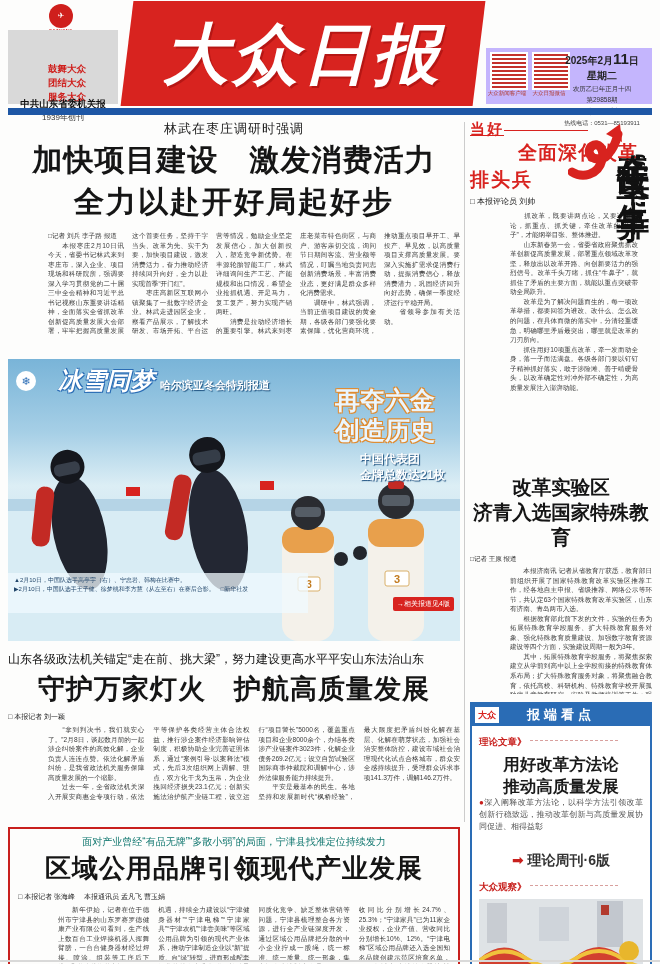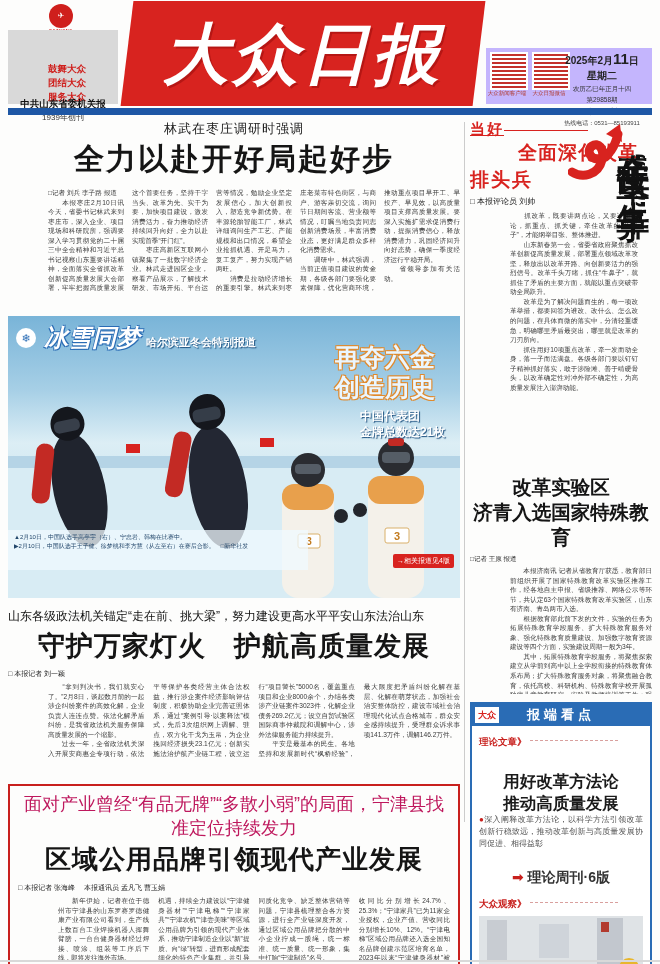--- a/index.html
+++ b/index.html
@@ -57,21 +57,21 @@
   .cap-band{position:absolute;left:0;bottom:28px;width:300px;height:40px;background:rgba(240,250,255,.75);padding:3px 6px;box-sizing:border-box;}
   .cap{font-size:6px;color:#23476b;line-height:1.5;}
   .rel-tag{position:absolute;right:6px;bottom:30px;background:#d8231f;color:#fff;font-size:7px;padding:2px 4px;border-radius:2px;}
   
   .shoulder{margin-top:10px;font-size:12px;color:#111;}
   .h2a{text-align:center;font-size:27px;font-weight:900;color:#151515;letter-spacing:1px;margin-top:3px;}
   .byrow{margin-top:5px;font-size:7px;color:#222;}
   .sec2-body{margin-top:3px;height:92px;column-count:4;column-gap:9px;overflow:hidden;}
   
   .redbox{margin-top:10px;border:2px solid #c8201d;padding:6px 8px 8px;}
-  .rb-kicker{text-align:center;font-size:18px;color:#be185d;}
+  .rb-kicker{text-align:center;font-size:10px;color:#0f766e;}
   .rb-h{text-align:center;font-size:26px;font-weight:900;color:#151515;letter-spacing:1px;margin-top:2px;}
   .rb-byline{font-size:7px;color:#222;margin-top:5px;line-height:1.6;}
   .rb-body{margin-top:3px;height:100px;column-count:4;column-gap:9px;overflow:hidden;}
   
   .badge{position:relative;height:68px;}
   .badge .b1{font-size:15px;font-weight:900;color:#d8231f;letter-spacing:2px;text-decoration:underline;}
   .badge .b2{font-size:19px;font-weight:900;color:#d8231f;letter-spacing:1px;margin-top:1px;margin-left:48px;}
   .badge .b3{font-size:19px;font-weight:900;color:#d8231f;letter-spacing:2px;margin-top:1px;}
   .badge .line{position:absolute;left:34px;top:10px;width:84px;height:1px;background:#d8231f;}
   .badge svg{position:absolute;right:28px;top:0;}
@@ -84,21 +84,21 @@
   .jq-body{margin-top:2px;height:128px;overflow:hidden;}
   
   .hlbox{margin-top:8px;border:2px solid #2a6cb5;background:#fff;}
   .hl-header{position:relative;height:22px;background:#2a6cb5;}
   .hl-logo{position:absolute;left:3px;top:3px;width:24px;height:16px;background:#fff;color:#d8231f;
            font-size:9px;font-weight:900;text-align:center;line-height:16px;}
   .hl-title{text-align:center;color:#fff;font-size:13px;font-weight:bold;line-height:22px;letter-spacing:4px;}
   .hl-inner{padding:5px 7px 6px;}
   .sec-label{color:#c8201d;font-size:9.5px;font-weight:bold;}
   .sec-rule{display:inline-block;vertical-align:middle;width:88px;border-top:1px dashed #d9a09e;margin-left:3px;}
-  .hl-art-title{text-align:center;font-size:16.5px;font-weight:900;color:#1a1a1a;line-height:22px;margin-top:21px;}
+  .hl-art-title{text-align:center;font-size:16.5px;font-weight:900;color:#1a1a1a;line-height:22px;margin-top:4px;}
   .hl-abs{font-size:8px;color:#555;text-align:justify;line-height:1.5;}
   .hl-abs .dot{color:#c8201d;}
   .hl-ref{text-align:center;font-size:14px;font-weight:bold;color:#333;margin-top:19px;}
   .hl-ref .arr{color:#c8201d;}
   .hl-photo{margin-top:5px;width:100%;height:92px;overflow:hidden;position:relative;background:linear-gradient(180deg,#cfd8e2,#e8e2d2 55%,#d9c9b4);}
   .page-bottom-line{position:absolute;left:0;bottom:2px;width:660px;height:2px;background:#d9d9d9;}
 </style>
 </head>
 <body>
 
@@ -133,20 +133,21 @@
         <div class="d6">热线电话：0531—85193911</div>
       </div>
     </div>
   </div>
   <div class="blue-bar"></div>
   <div class="vdiv"></div>
 
   <div class="col-left">
 
     <div class="kicker">林武在枣庄调研时强调</div>
+    <div class="h1a">加快项目建设　激发消费活力</div>
     <div class="h1b">全力以赴开好局起好步</div>
     <div class="bodytext lead-body">□记者 刘兵 李子路 报道
 　　本报枣庄2月10日讯 今天，省委书记林武来到枣庄市，深入企业、项目现场和科研院所，强调要深入学习贯彻党的二十届三中全会精神和习近平总书记视察山东重要讲话精神，全面落实全省抓改革创新促高质量发展大会部署，牢牢把握高质量发展这个首要任务，坚持干字当头、改革为先、实干为要，加快项目建设，激发消费活力，奋力推动经济持续回升向好，全力以赴实现首季“开门红”。
 　　枣庄高新区互联网小镇聚集了一批数字经济企业。林武走进园区企业，察看产品展示，了解技术研发、市场开拓、平台运营等情况，勉励企业坚定发展信心，加大创新投入，塑造竞争新优势。在丰源轮胎智能工厂，林武详细询问生产工艺、产能规模和出口情况，希望企业抢抓机遇、开足马力，复工复产，努力实现产销两旺。
 　　消费是拉动经济增长的重要引擎。林武来到枣庄老菜市特色街区，与商户、游客亲切交流，询问节日期间客流、营业额等情况，叮嘱当地负责同志创新消费场景，丰富消费业态，更好满足群众多样化消费需求。
 　　调研中，林武强调，当前正值项目建设的黄金期，各级各部门要强化要素保障，优化营商环境，推动重点项目早开工、早投产、早见效，以高质量项目支撑高质量发展。要深入实施扩需求促消费行动，提振消费信心，释放消费潜力，巩固经济回升向好态势，确保一季度经济运行平稳开局。
 　　省领导参加有关活动。</div>
 
     <div class="photo">
       <svg width="452" height="282" style="position:absolute;left:0;top:0;">
@@ -187,21 +188,21 @@
           <rect x="-11" y="62" width="24" height="15" rx="2" fill="#fff" stroke="#d9b06a"></rect>
           <text x="1" y="74" font-size="11" fill="#c27b1f" text-anchor="middle" font-weight="bold">3</text>
           <circle cx="-36" cy="44" r="7" fill="#23262c"></circle>
         </g>
 
         <rect x="118" y="128" width="14" height="9" fill="#d8231f"></rect>
         <rect x="252" y="122" width="14" height="9" fill="#d8231f"></rect>
       </svg>
       <div class="ph-head">
         <span class="snow-badge">❄</span>
-        <span class="iced" style="margin-left:8px;">冰雪同梦</span>
+        <span class="iced" style="margin-left:22px;">冰雪同梦</span>
         <span class="ph-sub">哈尔滨亚冬会特别报道</span>
       </div>
       <div class="gold-title">
         <div class="g1">再夺六金</div>
         <div class="g1">创造历史</div>
         <div class="g2 bodytext" style="font-size:12px;font-weight:bold;color:#fff;">中国代表团
 金牌总数达21枚</div>
       </div>
       <div class="cap-band">
         <div class="cap">▲2月10日，中国队选手高亭宇（右）、宁忠岩、韩梅在比赛中。</div>

